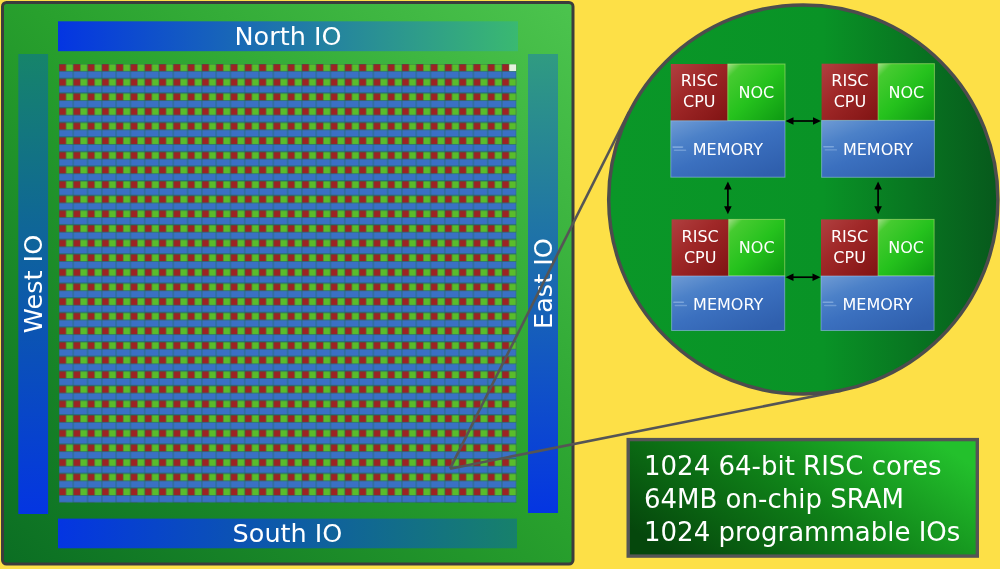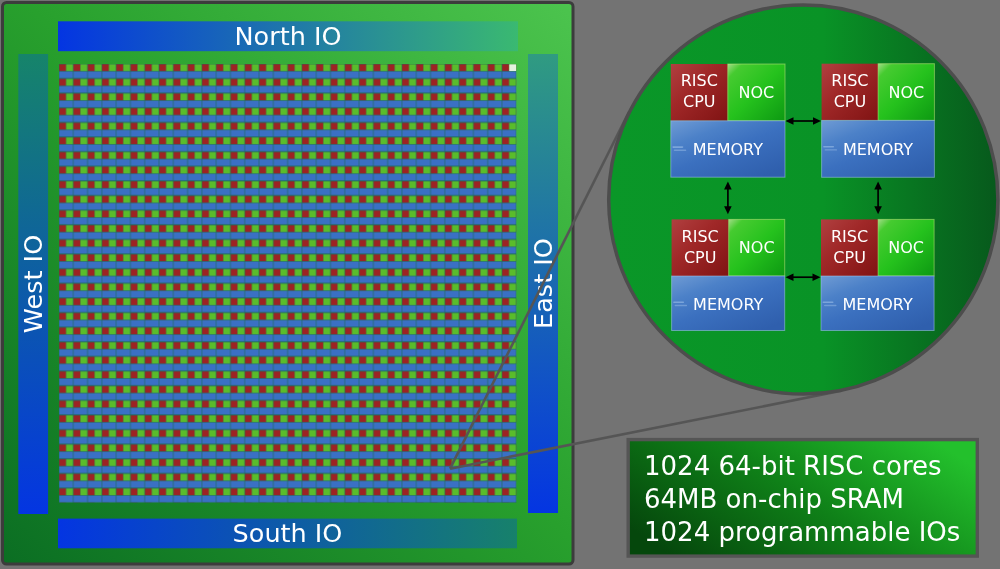--- a/index.html
+++ b/index.html
@@ -1,16 +1,16 @@
 <!DOCTYPE html>
 <html><head>
 <meta charset="utf-8">
 <style>
   html,body{margin:0;padding:0;background:#000;}
-  #stage{position:relative;width:1000px;height:569px;background:#737373;overflow:hidden;will-change:transform;}
+  #stage{position:relative;width:1000px;height:569px;background:#fde047;overflow:hidden;will-change:transform;}
   svg{display:block;}
   text{font-family:"DejaVu Sans", sans-serif;fill:#ffffff;}
   .io-label{font-size:25.5px;}
   .tile-label{font-size:16px;}
   .info-line{font-size:26px;}
 </style>
 </head>
 <body>
 
 <div id="stage">

